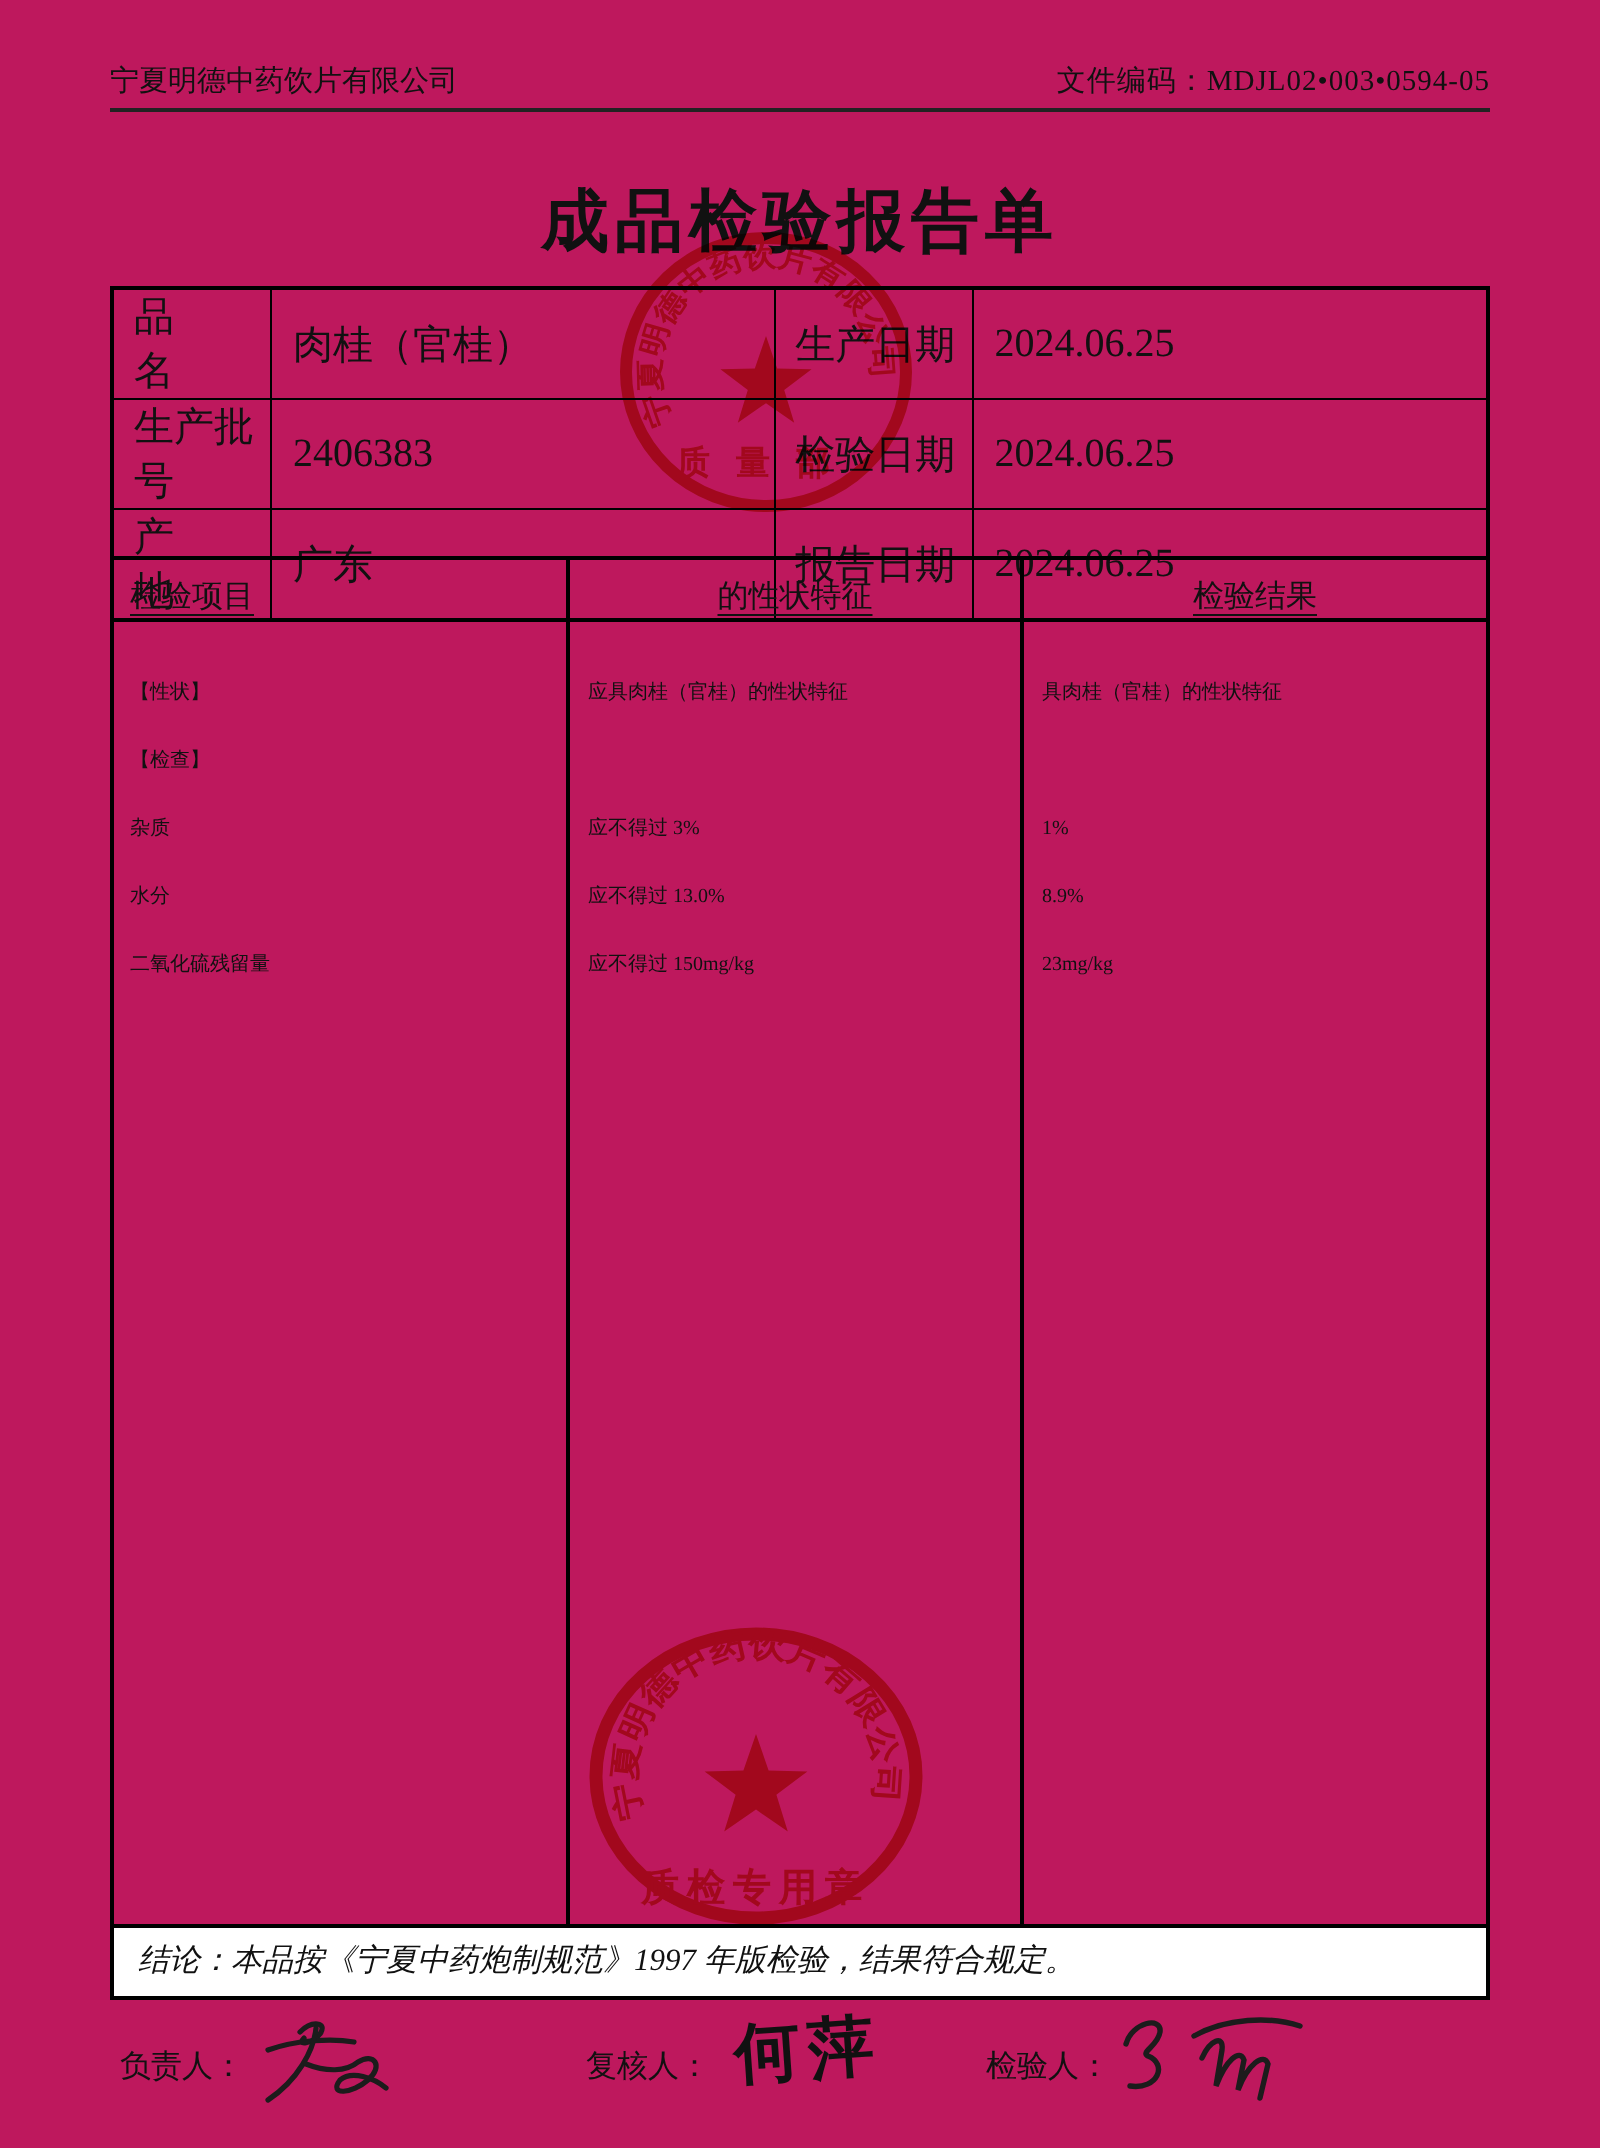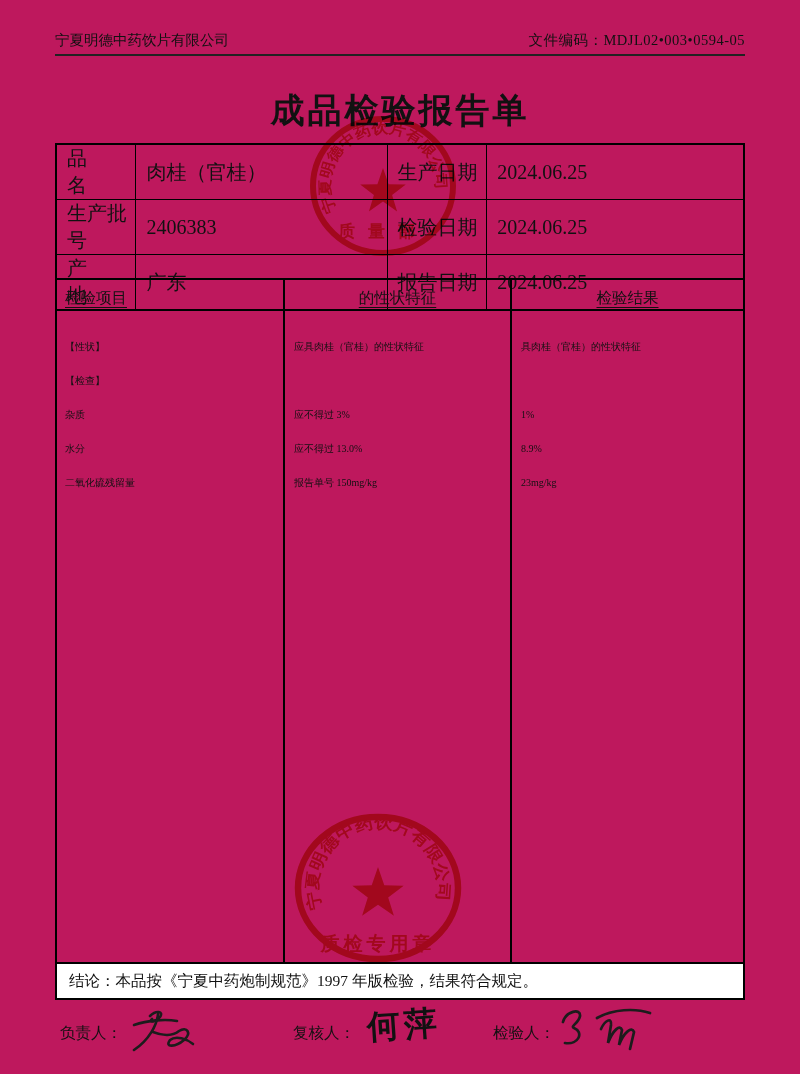--- a/index.html
+++ b/index.html
@@ -35,21 +35,21 @@
   .col-header span { text-decoration:underline; text-underline-offset:4px; }
   .col.c1 .col-header { text-align:left; padding-left:8px; }
   .col.c2 .col-header, .col.c3 .col-header { text-align:center; }
   .cell { height:34px; line-height:34px; font-size:10px; white-space:nowrap; }
   .col.c1 .cell { padding-left:8px; }
   .col.c2 .cell { padding-left:9px; }
   .col.c3 .cell { padding-left:9px; }
 
   
   .conclusion { position:absolute; left:55px; top:962px; width:690px; height:38px;
-    border:2px solid #000; font-size:15.5px; line-height:34px; padding-left:12px; background:#fff; }
+    border:2px solid #000; font-size:15.5px; line-height:34px; padding-left:12px; background:#fff;font-style:italic; }
 
   
   .footer { position:absolute; left:55px; top:1005px; width:690px; height:60px; font-size:15.5px; }
   .footer .lbl { position:absolute; top:18px; }
   .lbl.l1 { left:5px; } .lbl.l2 { left:238px; } .lbl.l3 { left:438px; }
   .sig { position:absolute; }
   .sig.s1 { left:62px; top:2px; }
   .sig.s2 { left:312px; top:-2px; font-size:33px; font-weight:600; transform:rotate(-4deg); letter-spacing:4px; }
   .sig.s3 { left:498px; top:0; }
 
@@ -112,21 +112,21 @@
       <div class="cell">水分</div>
       <div class="cell">二氧化硫残留量</div>
     </div>
 
     <div class="col c2">
       <div class="col-header"><span>的性状特征</span></div>
       <div class="cell">应具肉桂（官桂）的性状特征</div>
       <div class="cell"></div>
       <div class="cell">应不得过 3%</div>
       <div class="cell">应不得过 13.0%</div>
-      <div class="cell">报告单号 150mg/kg</div>
+      <div class="cell">应不得过 150mg/kg</div>
     </div>
 
     <div class="col c3">
       <div class="col-header"><span>检验结果</span></div>
       <div class="cell">具肉桂（官桂）的性状特征</div>
       <div class="cell"></div>
       <div class="cell">1%</div>
       <div class="cell">8.9%</div>
       <div class="cell">23mg/kg</div>
     </div>

